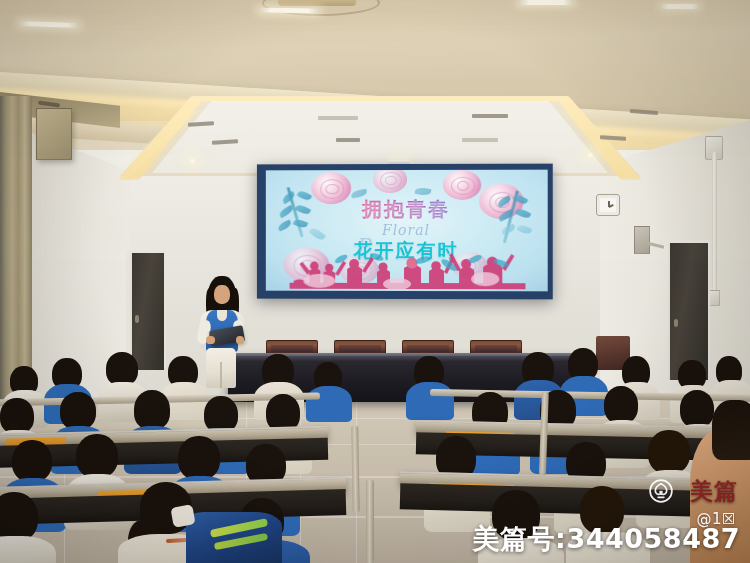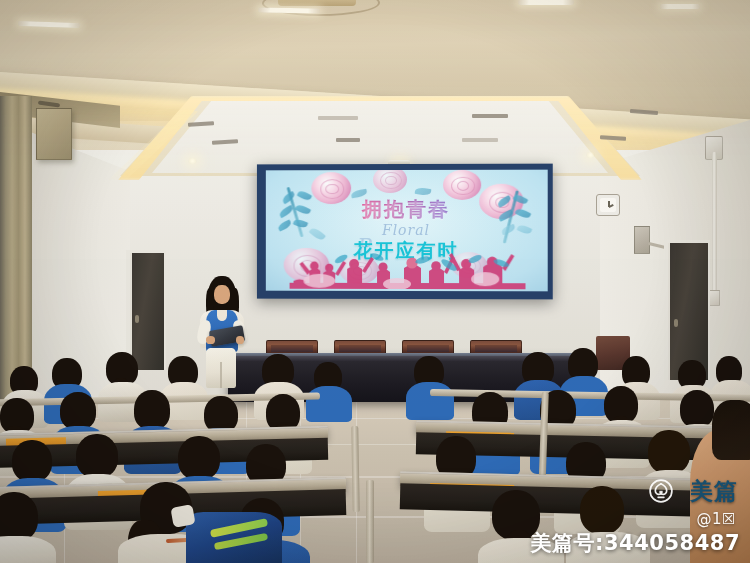--- a/index.html
+++ b/index.html
@@ -440,21 +440,21 @@
   .torso.white { background: linear-gradient(170deg, #f4f1e8 0%, #ddd7c9 60%, #c6bfae 100%); }
   .torso.cream { background: linear-gradient(170deg, #efe9dc 0%, #d9d2c2 100%); }
 
   
   .wm-brand {
     position: absolute;
     right: 12px; top: 478px;
     display: flex;
     align-items: center;
     gap: 16px;
-    color: #0c4a6e;
+    color: #7f1d1d;
     opacity: .93;
     text-shadow: 0 1px 3px rgba(0,0,0,.55);
   }
   .wm-logo {
     width: 26px; height: 26px;
     flex: 0 0 26px;
   }
   .wm-name {
     font-family: "DejaVu Sans", sans-serif;
     font-size: 23px;
@@ -470,21 +470,21 @@
     font-size: 15px;
     opacity: .95;
     text-shadow: 0 1px 3px rgba(0,0,0,.55);
     letter-spacing: .5px;
   }
   .wm-id {
     position: absolute;
     right: 10px; bottom: 6px;
     color: #ffffff;
     font-family: "DejaVu Sans", sans-serif;
-    font-size: 21px;
+    font-size: 27px;
     font-weight: 700;
     text-shadow: 0 1px 4px rgba(0,0,0,.6);
     letter-spacing: .5px;
     text-align: center;
   }
 
   .vignette {
     position: absolute;
     left: 0; top: 0; width: 750px; height: 563px;
     pointer-events: none;

